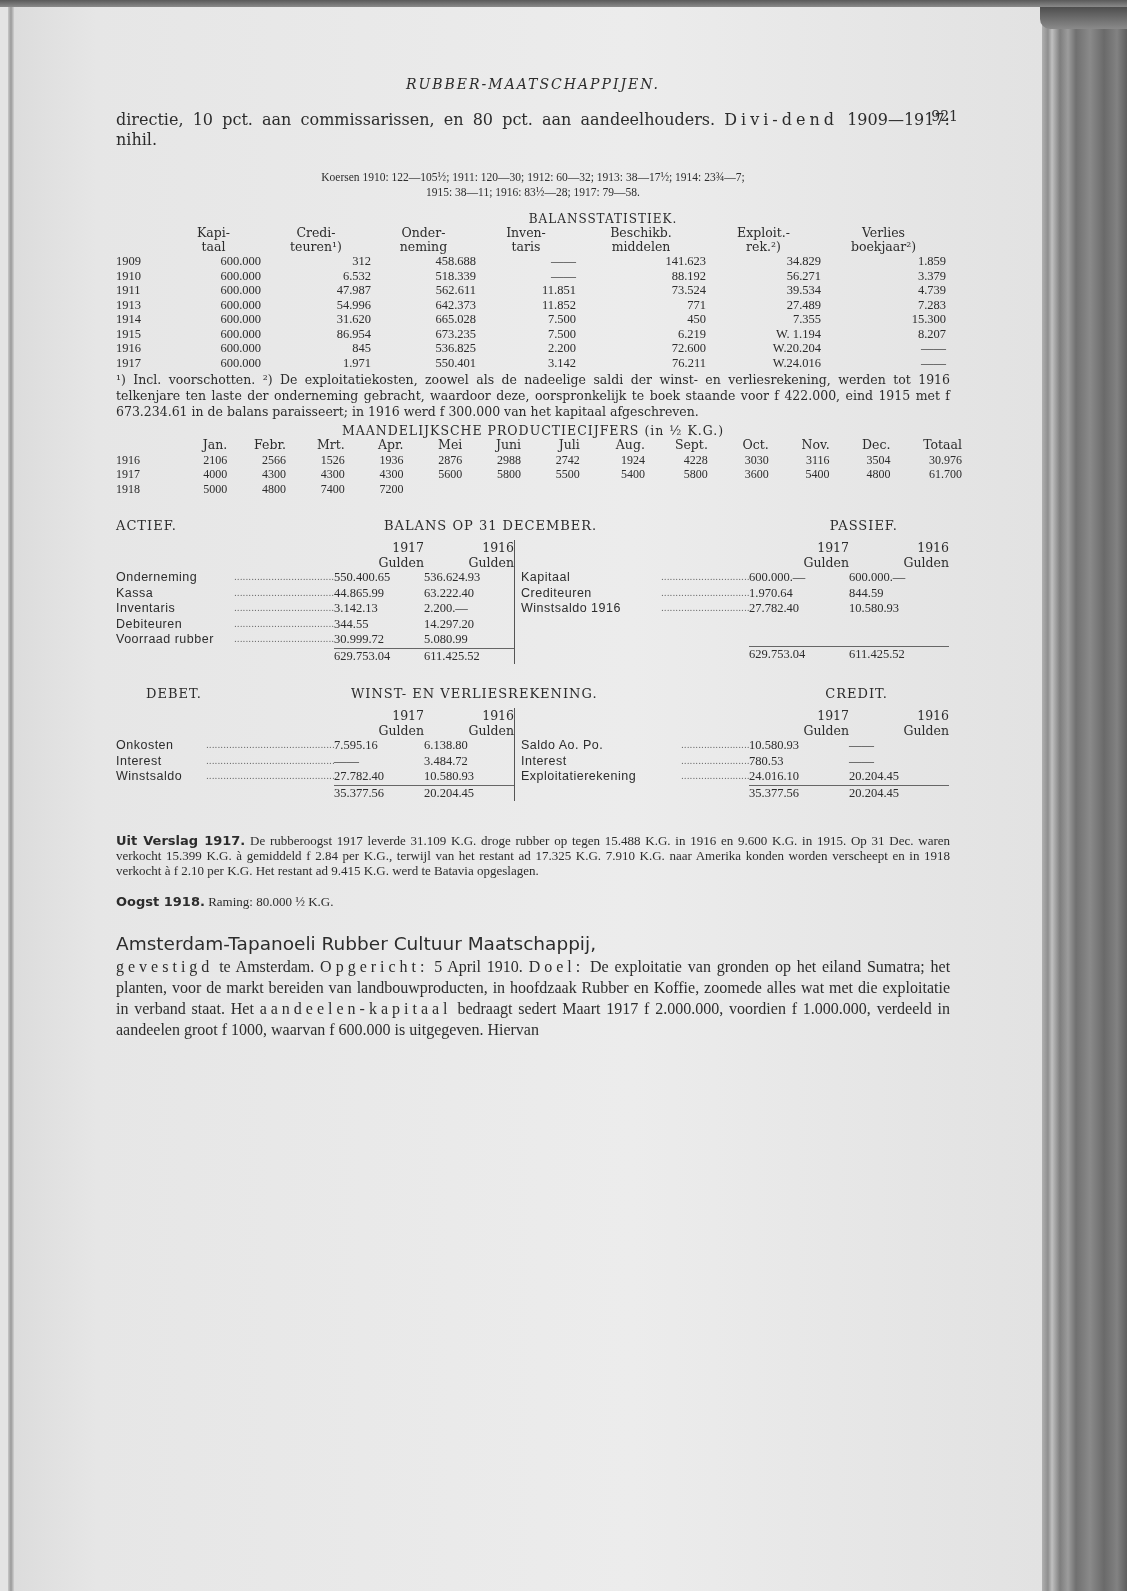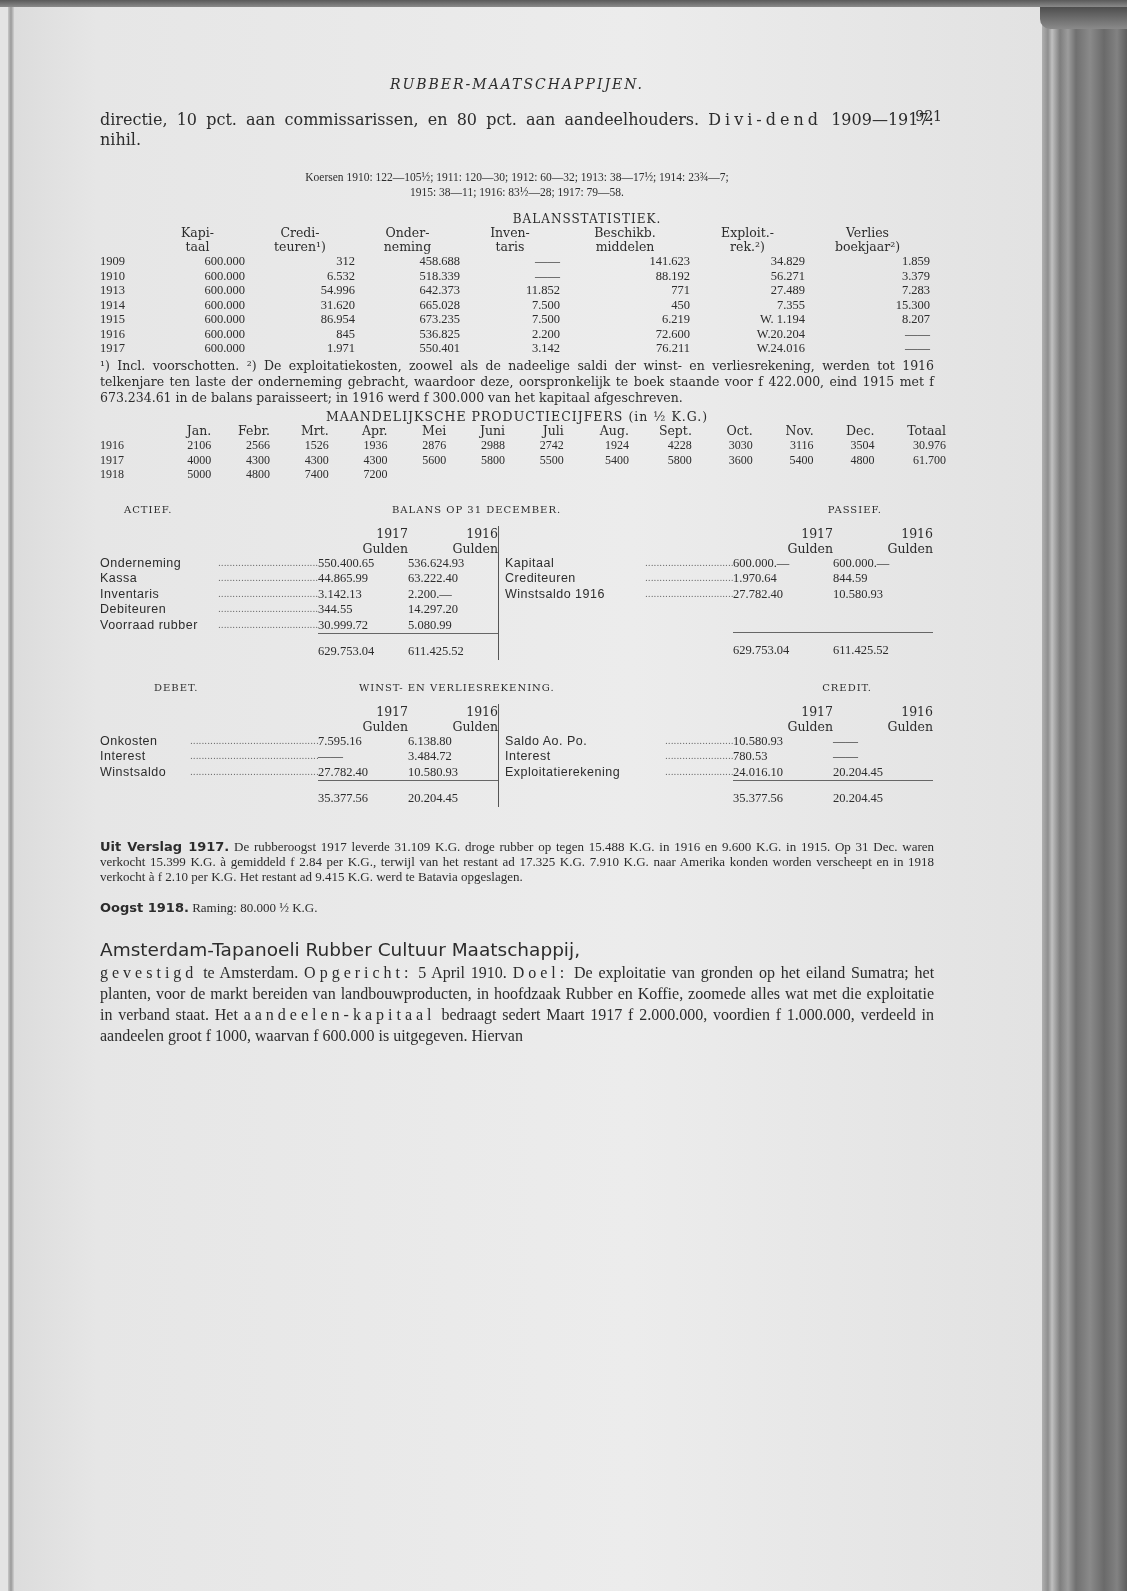--- a/index.html
+++ b/index.html
@@ -14,21 +14,21 @@
   .leftedge { position: absolute; left: 8px; top: 7px; width: 6px; height: 1584px;
     background: linear-gradient(90deg, #c8c8c8, #9a9a9a, #d0d0d0); }
   .page { position: absolute; left: 14px; top: 7px; width: 1028px; height: 1584px;
     background: linear-gradient(90deg, #dcdcdc 0%, #e6e6e6 8%, #ececec 60%, #e2e2e2 100%); }
   .binding { position: absolute; left: 1042px; top: 7px; width: 85px; height: 1584px;
     background: linear-gradient(90deg, #b0b0b0 0px, #8e8e8e 6px, #c0c0c0 10px, #7e7e7e 18px,
       #9c9c9c 26px, #707070 34px, #8a8a8a 48px, #6a6a6a 62px, #828282 75px, #5e5e5e 85px); }
   .binding-corner { position: absolute; left: 1040px; top: 7px; width: 87px; height: 22px;
     background: linear-gradient(#4e4e4e, #8a8a8a); border-bottom-left-radius: 10px; }
 
-  .content { position: absolute; left: 100px; top: 76px; width: 834px; }
+  .content { position: absolute; left: 116px; top: 76px; width: 834px; }
   .runhead { position: relative; height: 22px; font-size: 14px; }
   .runhead .title { position: absolute; left: 0; right: 0; text-align: center;
     font-style: italic; letter-spacing: 2px; }
   .runhead .pageno { position: absolute; right: -8px; top: 0; margin-top: 32px; }
 
   p { margin: 0; }
   .body-text { font-size: 16px; line-height: 20px; text-align: justify; }
   .spaced { letter-spacing: 4px; }
   .koersen { margin-top: 20px; text-align: center; font-size: 11.5px; line-height: 15px;
     font-family: "Liberation Serif", serif; }
@@ -44,32 +44,32 @@
 
   .footnote { font-size: 12.5px; line-height: 16px; text-align: justify; margin-top: 2px; }
 
   .prod-title { text-align: center; font-size: 12.5px; letter-spacing: 1px; margin-top: 3px; }
   .prod { width: 846px; font-size: 12px; line-height: 14.5px; }
   .prod th { font-size: 12.5px; text-align: right; }
   .prod td { text-align: right; font-family: "Liberation Serif", serif; }
   .prod td.yr, .prod th.yr { text-align: left; }
 
   .acct { margin-top: 22px; font-size: 12.5px; }
-  .acct-head { position: relative; height: 18px; letter-spacing: 1px; font-size: 10px; margin-left: 24px; }
+  .acct-head { position: relative; height: 18px; letter-spacing: 1px; font-size: 13px; }
   .acct-head span { position: absolute; top: 0; }
   .acct-grid { display: flex; margin-top: 4px; }
   .acct-side { position: relative; }
   .acct-side.left { width: 400px; border-right: 1px solid #555; }
   .acct-side.right { width: 434px; padding-left: 6px; }
   .acct table { font-size: 12.5px; line-height: 15.5px; }
   .acct td.lbl { font-family: Liberation Sans, sans-serif; letter-spacing: 0.5px; }
   .acct td.dots { color: #666; font-size: 9px; letter-spacing: 0; overflow: hidden; }
   .acct td.num { font-family: "Liberation Serif", serif; font-size: 12.5px; }
   .acct th { text-align: right; font-family: "DejaVu Serif", serif; font-size: 12.5px; line-height: 15px; }
-  .acct tr.total td { padding-top: 10px; }
+  .acct tr.total td { }
   .rule { border-top: 1px solid #666; }
 
   .verslag { margin-top: 32px; font-size: 13px; line-height: 15px; text-align: justify; font-family: "Liberation Serif", serif; }
   .bold-sans { font-family: "DejaVu Sans", sans-serif; font-weight: bold; font-size: 13px; }
   .oogst { margin-top: 16px; font-size: 13px; font-family: "Liberation Serif", serif; }
   .company { margin-top: 22px; }
   .company-name { font-family: "DejaVu Sans", sans-serif; font-weight: normal; font-size: 18.5px; line-height: 24px; }
   .company-body { font-size: 16px; line-height: 21px; text-align: justify; font-family: "Liberation Serif", serif; }
 </style>
 </head>
@@ -148,20 +148,30 @@
           <td class="yr">1910</td>
           <td>600.000</td>
           <td>6.532</td>
           <td>518.339</td>
           <td>——</td>
           <td>88.192</td>
           <td>56.271</td>
           <td>3.379</td>
         </tr>
         <tr>
+          <td class="yr">1911</td>
+          <td>600.000</td>
+          <td>47.987</td>
+          <td>562.611</td>
+          <td>11.851</td>
+          <td>73.524</td>
+          <td>39.534</td>
+          <td>4.739</td>
+        </tr>
+        <tr>
           <td class="yr">1913</td>
           <td>600.000</td>
           <td>54.996</td>
           <td>642.373</td>
           <td>11.852</td>
           <td>771</td>
           <td>27.489</td>
           <td>7.283</td>
         </tr>
         <tr>

